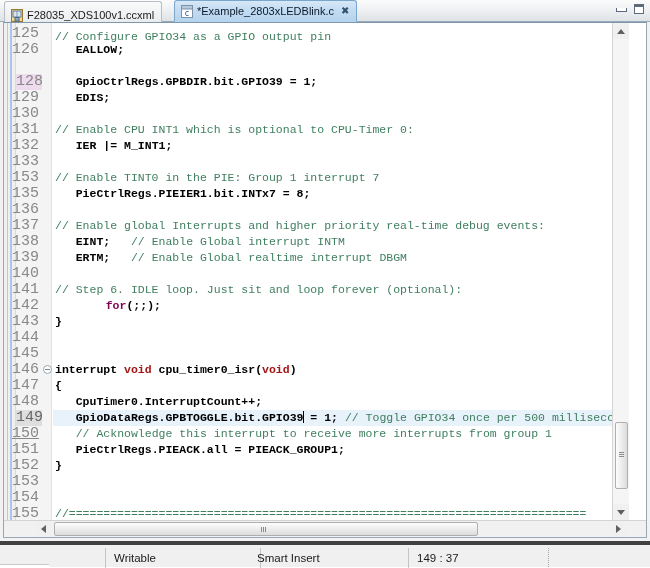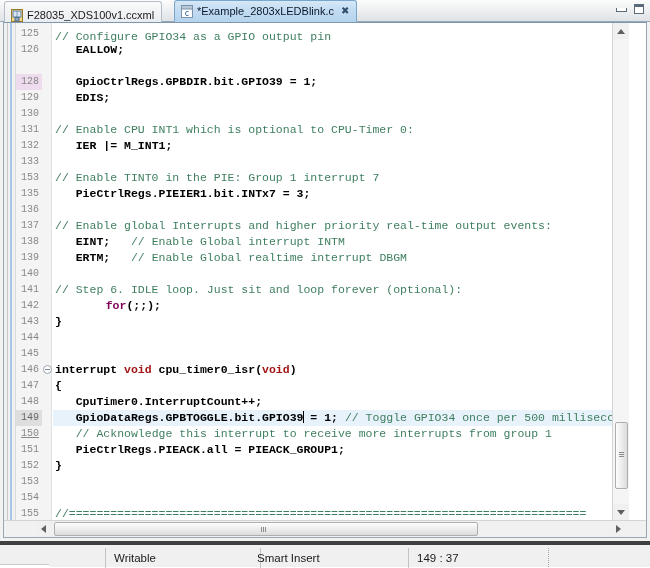--- a/index.html
+++ b/index.html
@@ -180,23 +180,23 @@
     background: #ffffff;
     overflow: hidden;
   }
 
   .ln {
     position: absolute;
     right: 3px;
     height: 16px;
     line-height: 16px;
     font-family: "Liberation Mono", monospace;
-    font-size: 10px;
+    font-size: 15px;
     color: #888888;
-    text-align: right;
+    text-align: center;
     white-space: nowrap;
   }
   .ln.changed {
     background: #eedcee;
     left: 0;
     right: 0;
     padding-right: 3px;
     box-sizing: border-box;
   }
   .ln.current {
@@ -468,23 +468,23 @@
           <div class="code-line" style="top: 6px;"><span class="cmt">// Configure GPIO34 as a GPIO output pin</span></div>
           <div class="code-line" style="top: 19px;"><span>   </span><span class="bold">EALLOW;</span></div>
           <div class="code-line" style="top: 35px;"><span>   </span></div>
           <div class="code-line" style="top: 51px;"><span>   </span><span class="bold">GpioCtrlRegs.GPBDIR.bit.GPIO39 = 1;</span></div>
           <div class="code-line" style="top: 67px;"><span>   </span><span class="bold">EDIS;</span></div>
           <div class="code-line" style="top: 83px;"></div>
           <div class="code-line" style="top: 99px;"><span class="cmt">// Enable CPU INT1 which is optional to CPU-Timer 0:</span></div>
           <div class="code-line" style="top: 115px;"><span>   </span><span class="bold">IER |= M_INT1;</span></div>
           <div class="code-line" style="top: 131px;"></div>
           <div class="code-line" style="top: 147px;"><span class="cmt">// Enable TINT0 in the PIE: Group 1 interrupt 7</span></div>
-          <div class="code-line" style="top: 163px;"><span>   </span><span class="bold">PieCtrlRegs.PIEIER1.bit.INTx7 = 3;</span></div>
+          <div class="code-line" style="top: 163px;"><span>   </span><span class="bold">PieCtrlRegs.PIEIER1.bit.INTx7 = 8;</span></div>
           <div class="code-line" style="top: 179px;"></div>
-          <div class="code-line" style="top: 195px;"><span class="cmt">// Enable global Interrupts and higher priority real-time output events:</span></div>
+          <div class="code-line" style="top: 195px;"><span class="cmt">// Enable global Interrupts and higher priority real-time debug events:</span></div>
           <div class="code-line" style="top: 211px;"><span>   </span><span class="bold">EINT;</span><span>   </span><span class="cmt">// Enable Global interrupt INTM</span></div>
           <div class="code-line" style="top: 227px;"><span>   </span><span class="bold">ERTM;</span><span>   </span><span class="cmt">// Enable Global realtime interrupt DBGM</span></div>
           <div class="code-line" style="top: 243px;"></div>
           <div class="code-line" style="top: 259px;"><span class="cmt">// Step 6. IDLE loop. Just sit and loop forever (optional):</span></div>
           <div class="code-line" style="top: 275px;"><span>   </span><span class="kw">for</span><span class="bold">(;;);</span></div>
           <div class="code-line" style="top: 291px;"><span class="bold">}</span></div>
           <div class="code-line" style="top: 307px;"></div>
           <div class="code-line" style="top: 323px;"></div>
           <div class="code-line" style="top: 339px;"><span class="fn">interrupt </span><span class="kw2">void</span><span class="fn"> cpu_timer0_isr(</span><span class="kw2">void</span><span class="fn">)</span></div>
           <div class="code-line" style="top: 355px;"><span class="bold">{</span></div>

